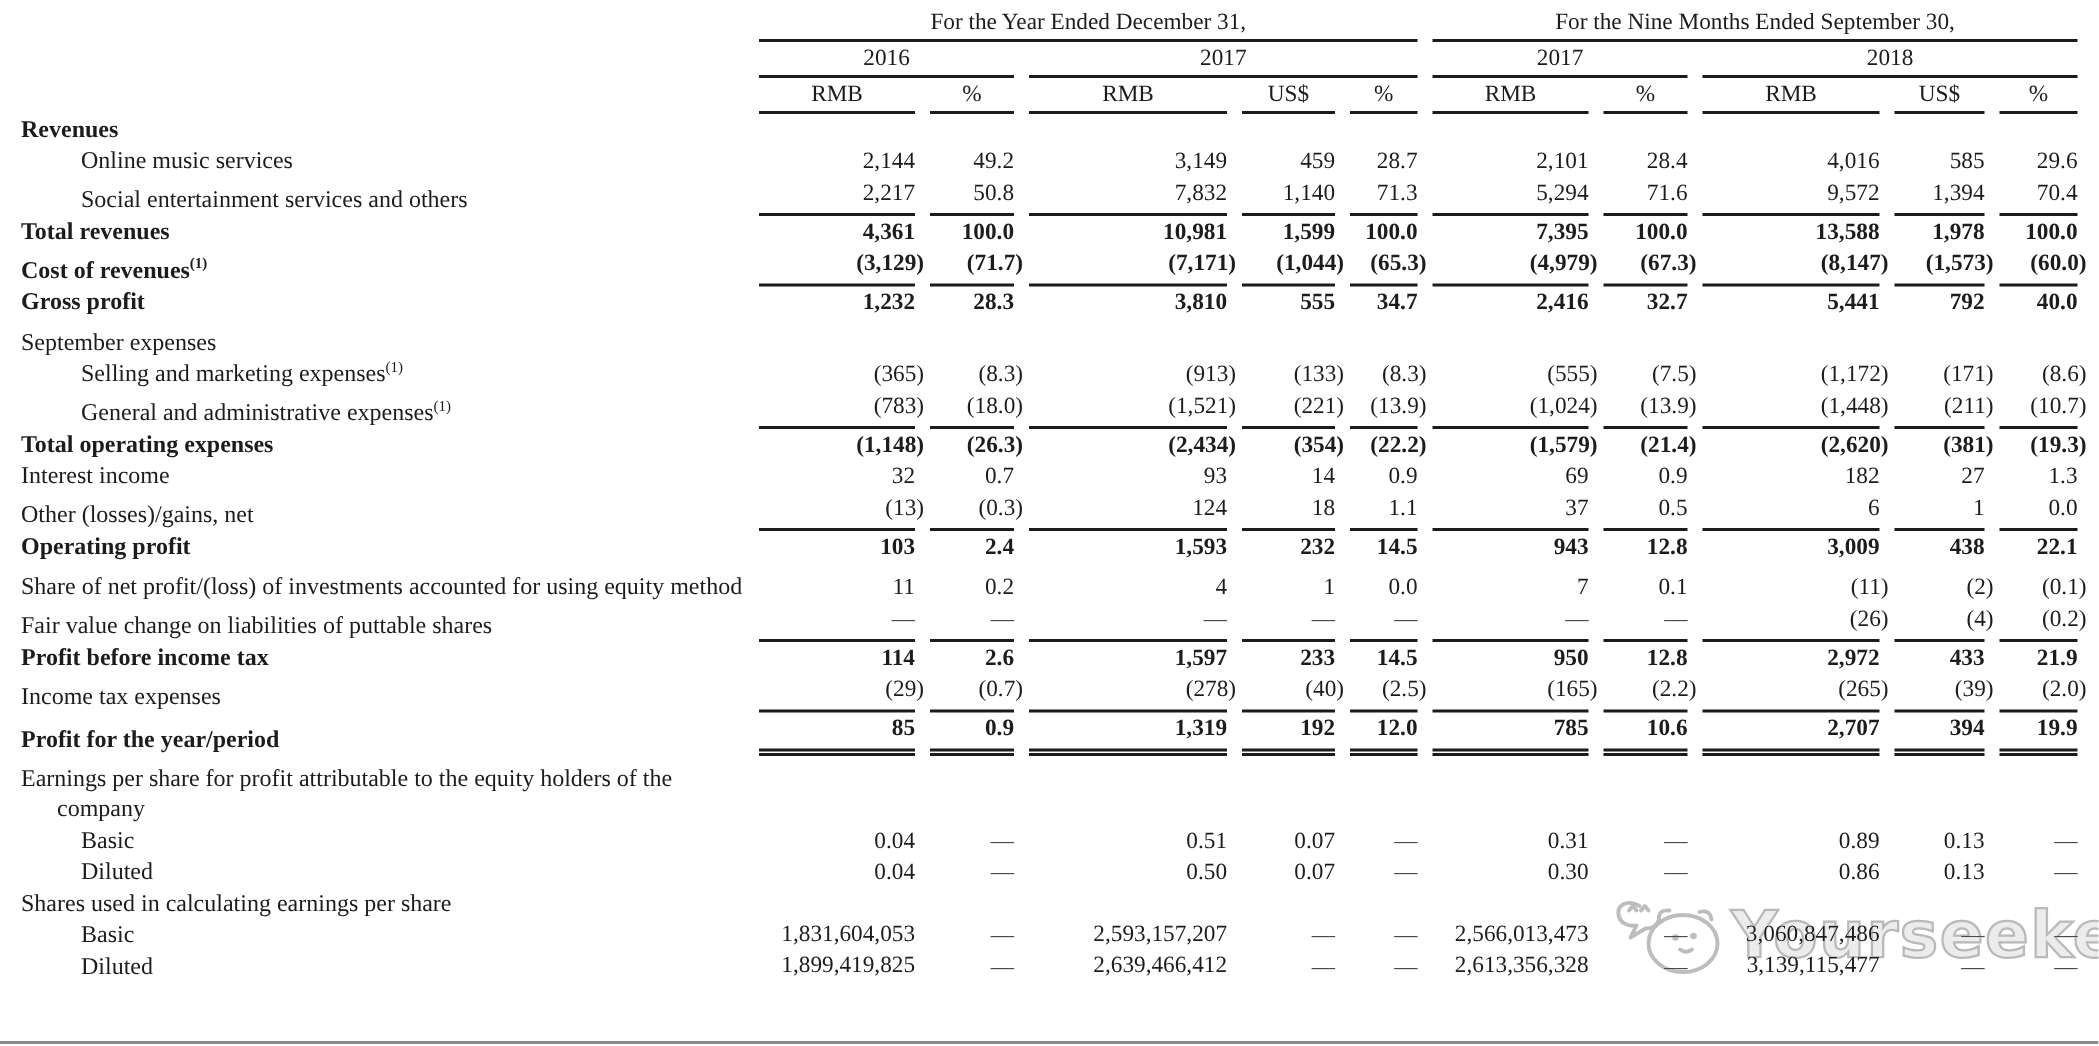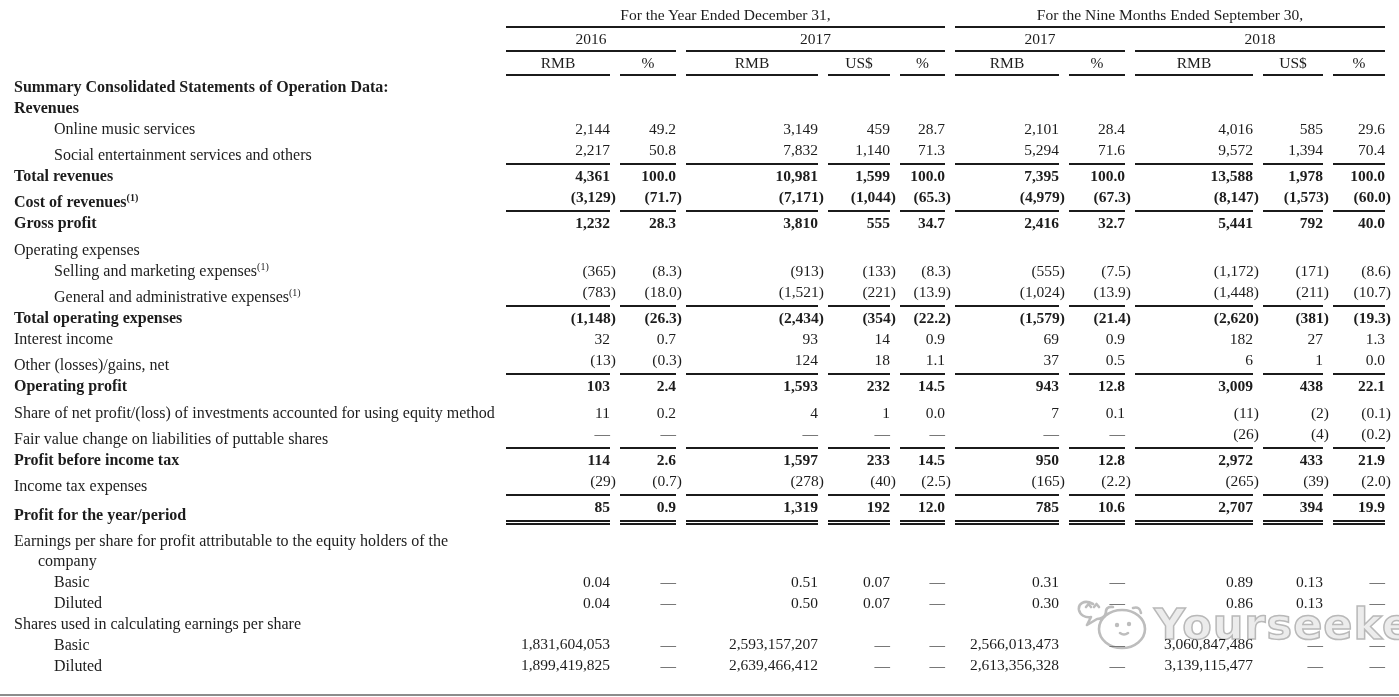--- a/index.html
+++ b/index.html
@@ -83,24 +83,20 @@
           <th class="rule">%</th>
           <th class="rule">RMB</th>
           <th class="rule">%</th>
           <th class="rule">RMB</th>
           <th class="rule">US$</th>
           <th class="rule">%</th>
         </tr>
       </thead>
     <tbody>
         <tr>
-          <td class="lbl ind0 b"><span class="t">Summary Consolidated Statements of Operation Data:</span></td>
-          <td colspan="10"></td>
-        </tr>
-        <tr>
           <td class="lbl ind0 b"><span class="t">Revenues</span></td>
           <td colspan="10"></td>
         </tr>
         <tr>
           <td class="lbl ind1"><span class="t">Online music services</span></td>
           <td class="num"><span class="v">2,144</span></td>
           <td class="num"><span class="v">49.2</span></td>
           <td class="num"><span class="v">3,149</span></td>
           <td class="num"><span class="v">459</span></td>
           <td class="num"><span class="v">28.7</span></td>
@@ -159,21 +155,21 @@
           <td class="num b"><span class="v">2,416</span></td>
           <td class="num b"><span class="v">32.7</span></td>
           <td class="num b"><span class="v">5,441</span></td>
           <td class="num b"><span class="v">792</span></td>
           <td class="num b"><span class="v">40.0</span></td>
         </tr>
         <tr class="sp">
           <td colspan="11"></td>
         </tr>
         <tr>
-          <td class="lbl ind0"><span class="t">Operating expenses</span></td>
+          <td class="lbl ind0"><span class="t">September expenses</span></td>
           <td colspan="10"></td>
         </tr>
         <tr>
           <td class="lbl ind1"><span class="t">Selling and marketing expenses</span><sup>(1)</sup></td>
           <td class="num"><span class="v pr">(365)</span></td>
           <td class="num"><span class="v pr">(8.3)</span></td>
           <td class="num"><span class="v pr">(913)</span></td>
           <td class="num"><span class="v pr">(133)</span></td>
           <td class="num"><span class="v pr">(8.3)</span></td>
           <td class="num"><span class="v pr">(555)</span></td>

